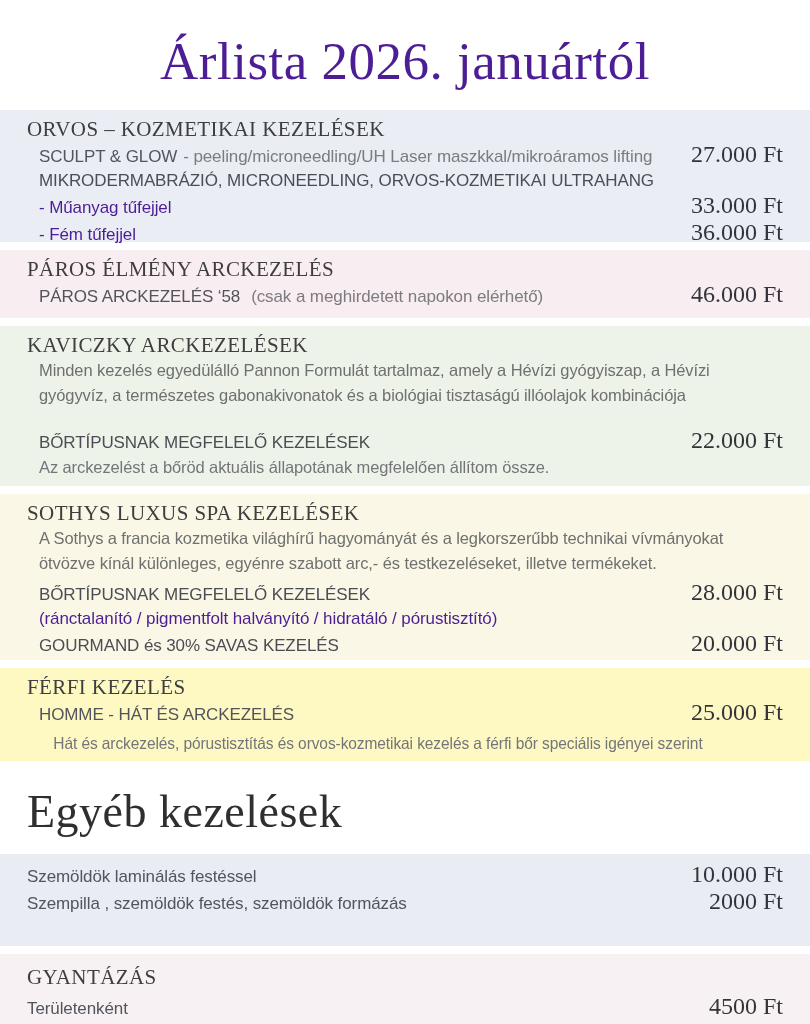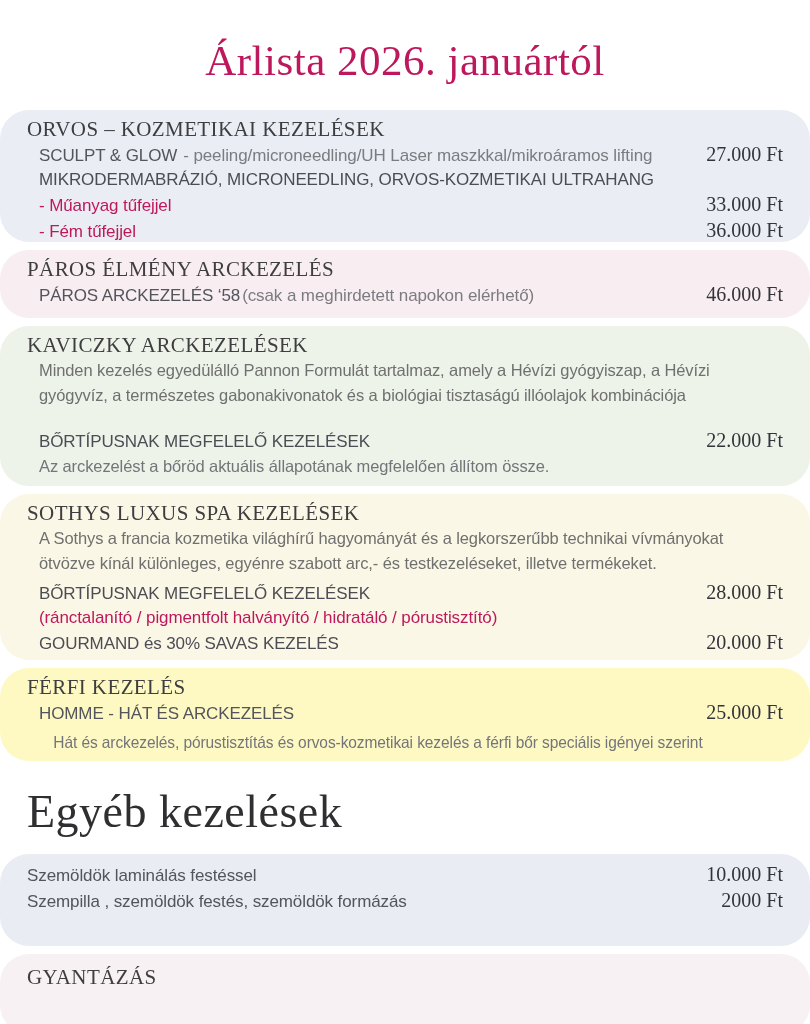--- a/index.html
+++ b/index.html
@@ -4,47 +4,47 @@
 <style>
   html,body{margin:0;padding:0;}
   body{
     width:810px;height:1024px;overflow:hidden;background:#ffffff;
     font-family:"Liberation Sans","DejaVu Sans",sans-serif;
     -webkit-font-smoothing:antialiased;
   }
   .title-wrap{padding-top:34px;margin-bottom:22px;text-align:center;}
   .page-title{
     font-family:"Liberation Serif","DejaVu Serif",serif;
-    font-size:43px;line-height:54px;color:#be185d;letter-spacing:0.5px;font-weight:400;
+    font-size:53px;line-height:54px;color:#4c1d95;letter-spacing:0.5px;font-weight:400;
   }
-  section{margin:0 0 8px 0;padding:0 27px;border-radius:29px;}
+  section{margin:0 0 8px 0;padding:0 27px;}
   .sec{padding-top:6px;padding-bottom:2px;}
   .sec-orvos   {background:#eaedf4;height:124px;}
   .sec-paros   {background:#f8edf1;height:56px;padding-bottom:6px;}
   .sec-kaviczky{background:#edf3e9;height:144px;padding-bottom:10px;}
   .sec-sothys  {background:#fbf7e6;height:152px;padding-bottom:8px;}
   .sec-ferfi   {background:#fef9c3;height:78px;padding-bottom:9px;}
   .sec-szempilla{background:#e9ecf3;height:76px;padding-top:8px;padding-bottom:8px;}
   .sec-gyantazas{background:#f8f1f3;height:54px;padding-top:10px;padding-bottom:16px;margin-bottom:0;}
   .sec-header{
     font-family:"Liberation Serif","DejaVu Serif",serif;
     font-size:21px;line-height:26px;color:#3e3e40;letter-spacing:0.4px;font-weight:400;
   }
   .row{display:flex;align-items:baseline;line-height:24px;font-size:17px;}
   .row .grow{flex:1 1 auto;min-width:0;white-space:nowrap;}
   .indent{padding-left:12px;gap:44px;}
   .indent2{padding-left:28px;}
   .lbl-dark{color:#53545c;letter-spacing:-0.1px;}
   .lbl-darker{color:#4c4d54;letter-spacing:-0.1px;}
-  .lbl-muted{color:#be185d;letter-spacing:-0.1px;text-align:center;}
+  .lbl-muted{color:#4c1d95;letter-spacing:-0.1px;text-align:center;}
   .detail{color:#7b7c80;margin-left:6px;letter-spacing:-0.1px;}
-  .detail-gap{margin-left:2px;}
+  .detail-gap{margin-left:11px;}
   .price{
     font-family:"Liberation Serif","DejaVu Serif",serif;
-    font-size:20px;color:#33343b;white-space:nowrap;margin-left:28px;
+    font-size:24px;color:#33343b;white-space:nowrap;margin-left:28px;
   }
   .desc{
     margin:0;padding-left:12px;max-width:730px;
     font-size:16.5px;line-height:25px;color:#6f706f;letter-spacing:-0.1px;
   }
   .note{font-size:16.5px;line-height:24px;color:#74757a;letter-spacing:-0.1px;}
   .condense{transform:scaleX(0.94);transform-origin:0 50%;white-space:nowrap;}
   .mt20{margin-top:20px;}
   .mt4{margin-top:4px;}
   .h2-wrap{padding:14px 27px 13px 27px;}
@@ -132,13 +132,17 @@
     <span class="price">10.000 Ft</span>
   </div>
   <div class="row">
     <div class="grow"><span class="lbl-dark">Szempilla , szemöldök festés, szemöldök formázás</span></div>
     <span class="price">2000 Ft</span>
   </div>
 </section>
 
 <section class="sec sec-gyantazas">
   <div class="sec-header">GYANTÁZÁS</div>
+  <div class="row mt4">
+    <div class="grow"><span class="lbl-dark">Területenként</span></div>
+    <span class="price">4500 Ft</span>
+  </div>
 </section>
 
 </body></html>

